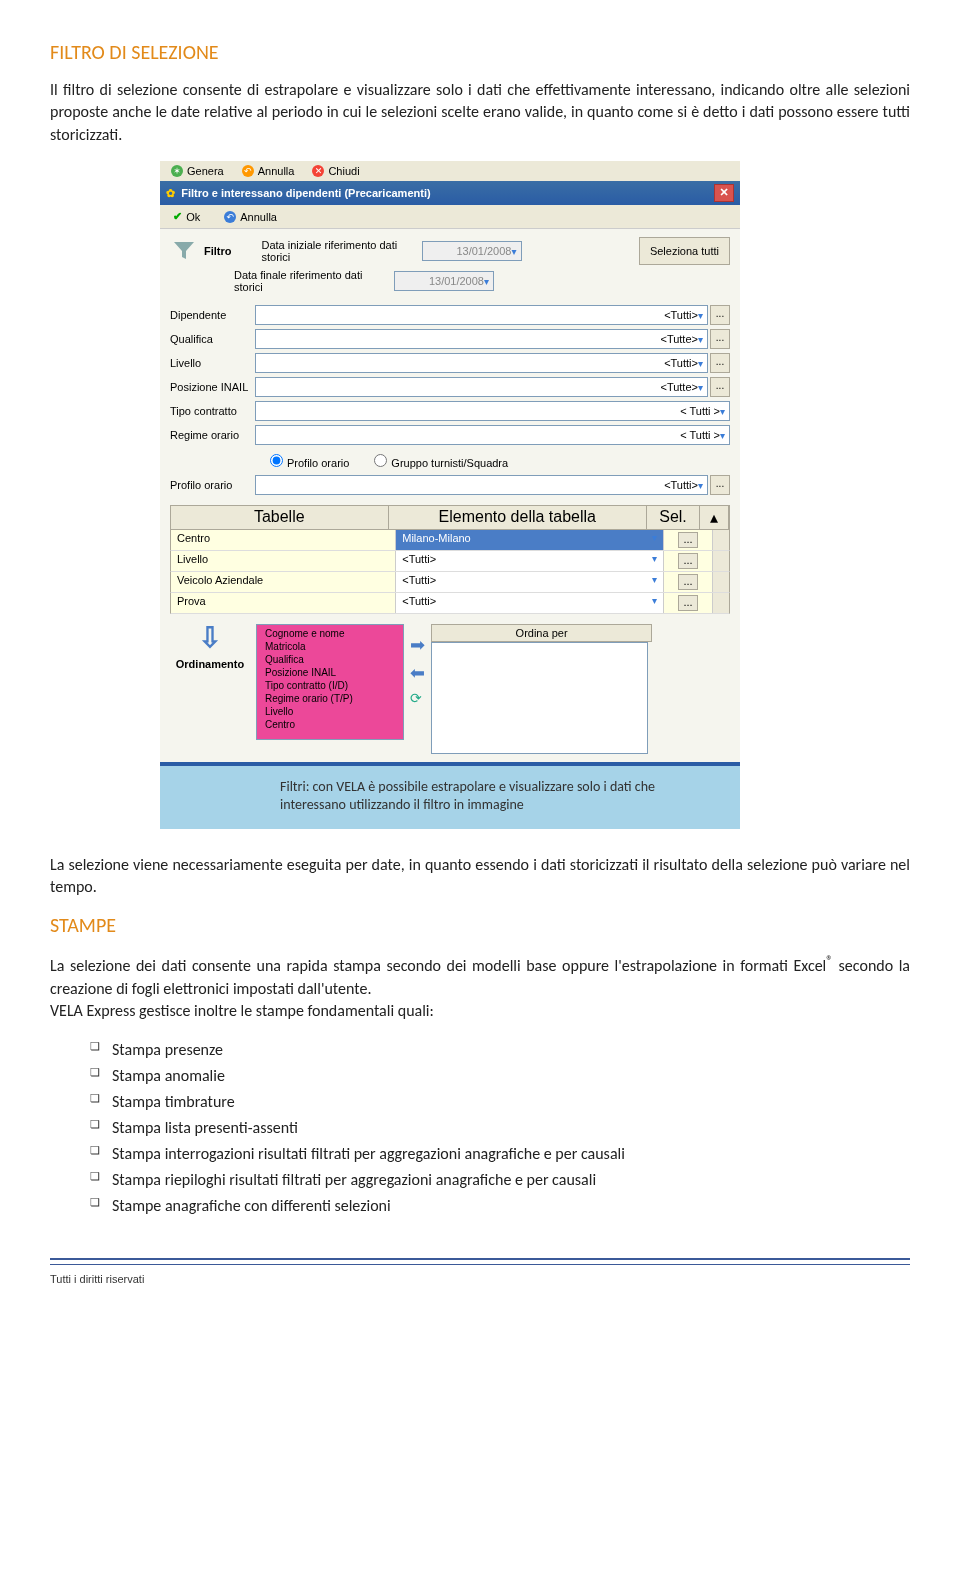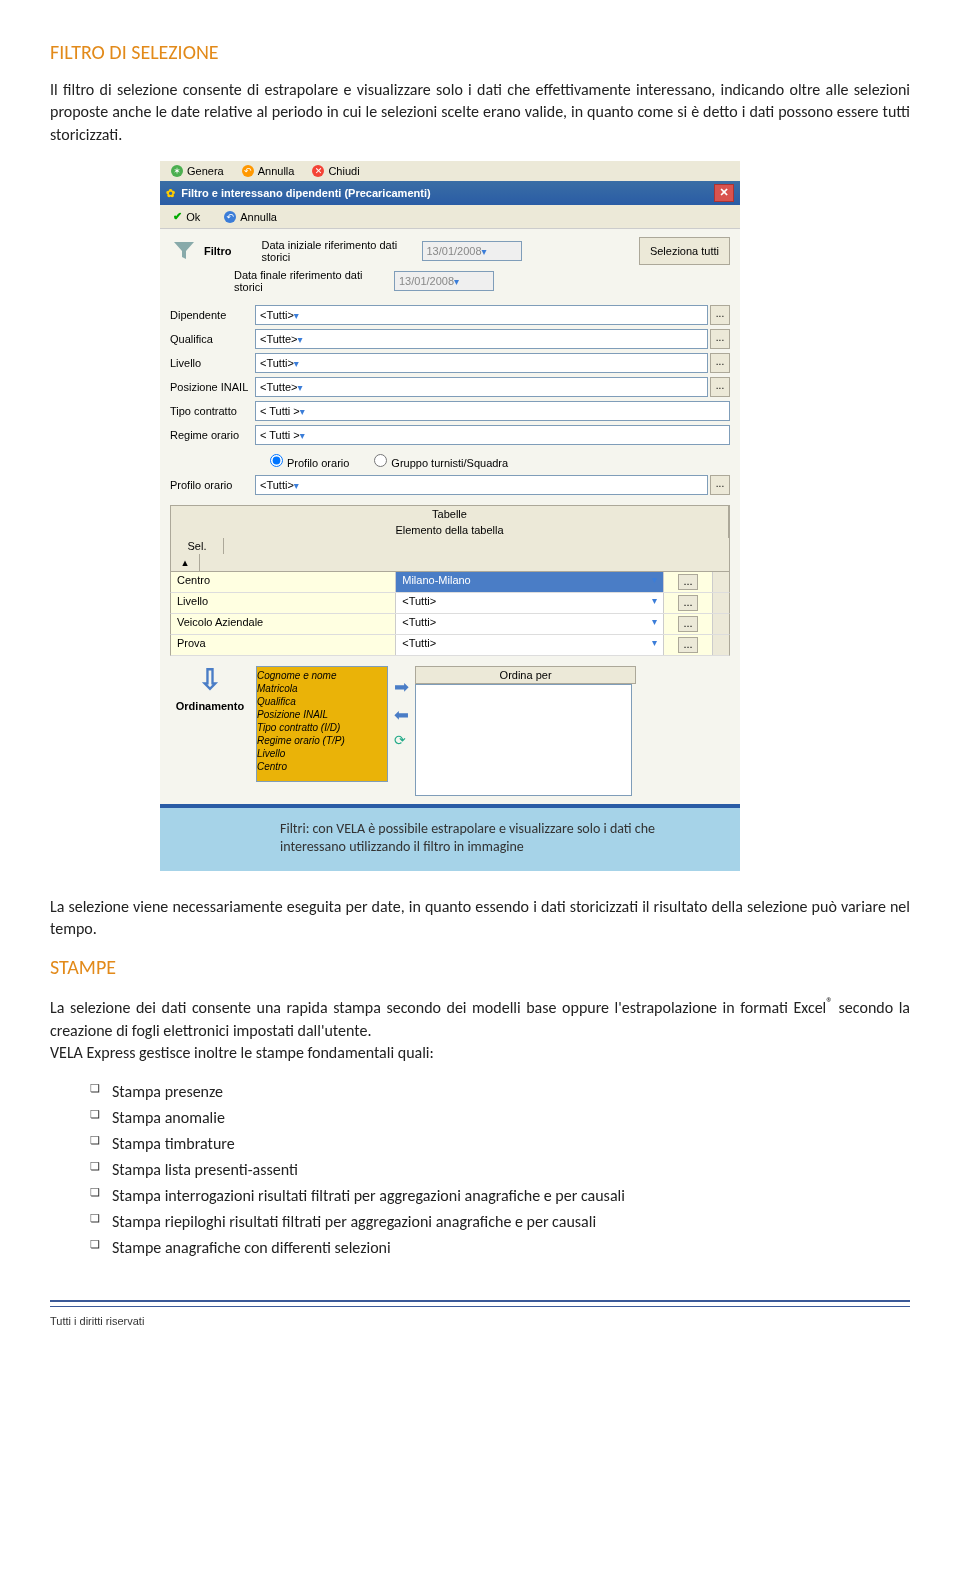--- a/index.html
+++ b/index.html
@@ -112,21 +112,21 @@
   }
   .field {
     flex: 1;
     background: #fff;
     border: 1px solid #7F9DB9;
     padding: 1px 4px;
     height: 16px;
     font-size: 11px;
     display: flex;
     align-items: center;
-    justify-content: flex-start;
+    justify-content: flex-end;
   }
   .field.disabled {
     background: #EFEFEF;
     color: #888;
     flex: none;
     width: 90px;
   }
   .chev {
     color: #3b7dd8;
     font-size: 10px;
@@ -157,22 +157,21 @@
     align-items: center;
   }
   .radio-row input { margin-right: 4px; }
   .table-area {
     margin-top: 10px;
   }
   .table-head {
     display: flex;
     background: #ECE9D8;
     border: 1px solid #ACA899;
-    font-size: 11px;
-    flex-direction: column;
+    font-size: 16px;
   }
   .table-head > div {
     padding: 2px 6px;
     border-right: 1px solid #ACA899;
     text-align: center;
   }
   .col-tab { flex: 1; }
   .col-elem { flex: 1.2; }
   .col-sel { width: 40px; }
   .col-scroll { width: 16px; border-right: none; }
@@ -214,28 +213,27 @@
   }
   .ord-arrow-big {
     width: 30px;
     height: 30px;
     margin: 0 auto 4px;
     color: #4A7DC6;
     font-size: 28px;
     line-height: 28px;
   }
   .ord-list {
-    background: #eab308;
+    background: #ec4899;
     border: 1px solid #7F9DB9;
     width: 130px;
     height: 110px;
     font-size: 10px;
-    padding: 2px 0;
+    padding: 2px 8px;
     overflow: hidden;
-    font-style: italic;
   }
   .ord-list div { line-height: 13px; }
   .ord-btns {
     display: flex;
     flex-direction: column;
     gap: 6px;
     padding-top: 10px;
   }
   .ord-btns span { font-size: 18px; color: #4A7DC6; display: block; }
   .ord-right-head {

